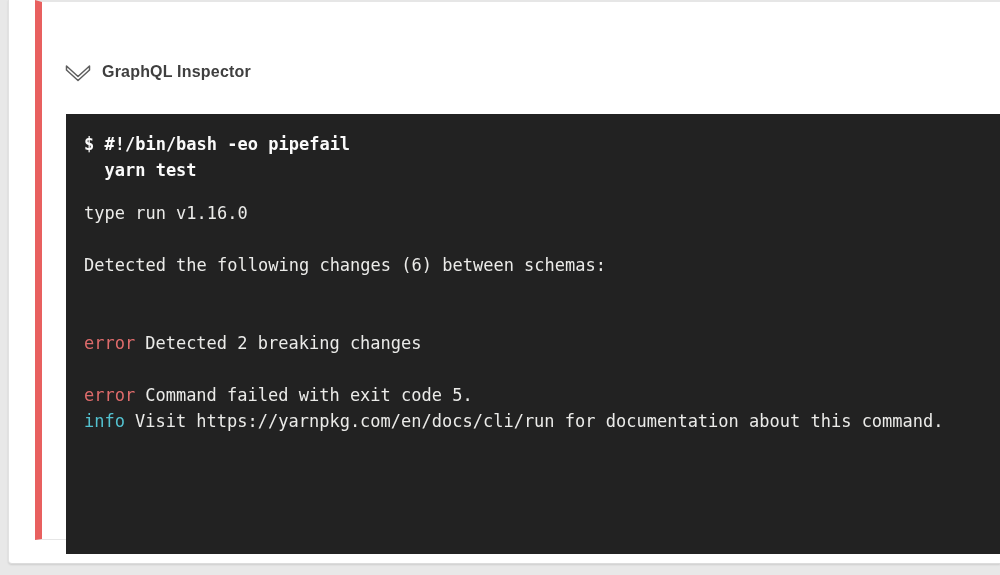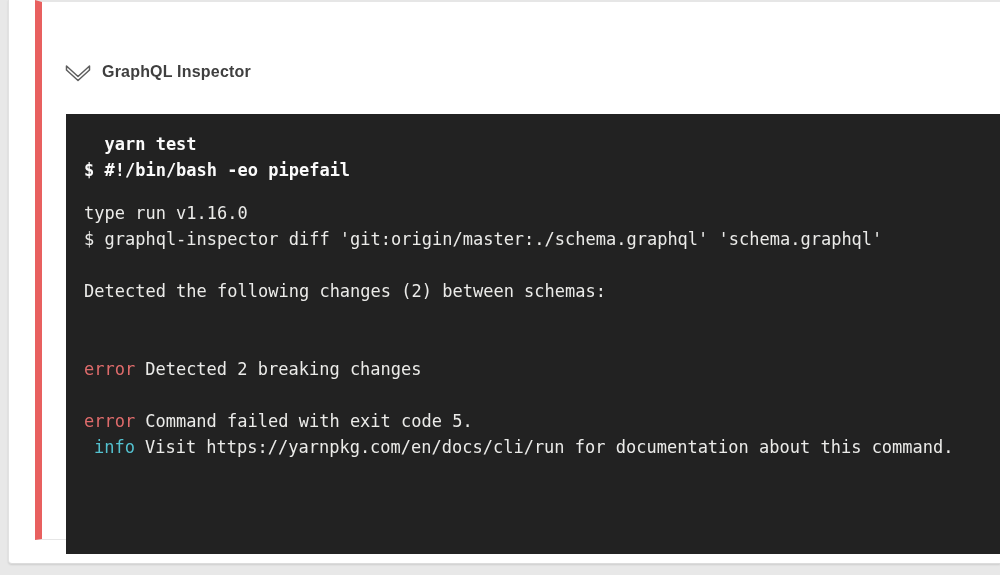--- a/index.html
+++ b/index.html
@@ -74,47 +74,46 @@
     color: var(--command-text);
   }
   .output-block { margin-top: 17px; }
   .t-line {
     white-space: pre;
     min-height: 26px;
   }
   .prefix { margin-right: 10px; }
   .prefix.cross { color: var(--error-red); font-weight: bold; }
   .prefix.error { color: var(--error-red); }
-  .prefix.info  { color: var(--info-cyan); margin-left: 10px; }
+  .prefix.info  { color: var(--info-cyan); }
 </style>
 </head>
 <body>
 
 <div class="card">
   <div class="step">
 
     <div class="step-header">
       <svg class="chevron-svg" width="28" height="24" viewBox="0 0 28 23">
         <path d="M2.5 5.5 L14 16 L25.5 5.5 L25.5 9.5 L14 20 L2.5 9.5 Z" fill="none" stroke="var(--chevron-gray)" stroke-width="1.5" stroke-linejoin="round"></path>
       </svg>
       <span class="step-title">GraphQL Inspector</span>
     </div>
 
     <div class="terminal">
 
       <div class="command-block">
+        <div class="t-line">$ #!/bin/bash -eo pipefail</div>
         <div class="t-line">  yarn test</div>
-        <div class="t-line">$ #!/bin/bash -eo pipefail</div>
       </div>
 
       <div class="output-block">
         <div class="t-line"><span>type run v1.16.0</span></div>
-        <div class="t-line"><span>$ graphql-inspector diff 'git:origin/master:./schema.graphql' 'schema.graphql'</span></div>
         <div class="t-line"></div>
-        <div class="t-line"><span>Detected the following changes (2) between schemas:</span></div>
+        <div class="t-line"><span>Detected the following changes (6) between schemas:</span></div>
         <div class="t-line"></div>
         <div class="t-line"></div>
         <div class="t-line"><span class="prefix error">error</span><span>Detected 2 breaking changes</span></div>
         <div class="t-line"></div>
         <div class="t-line"><span class="prefix error">error</span><span>Command failed with exit code 5.</span></div>
         <div class="t-line"><span class="prefix info">info</span><span>Visit https://yarnpkg.com/en/docs/cli/run for documentation about this command.</span></div>
       </div>
 
     </div>
   </div>

